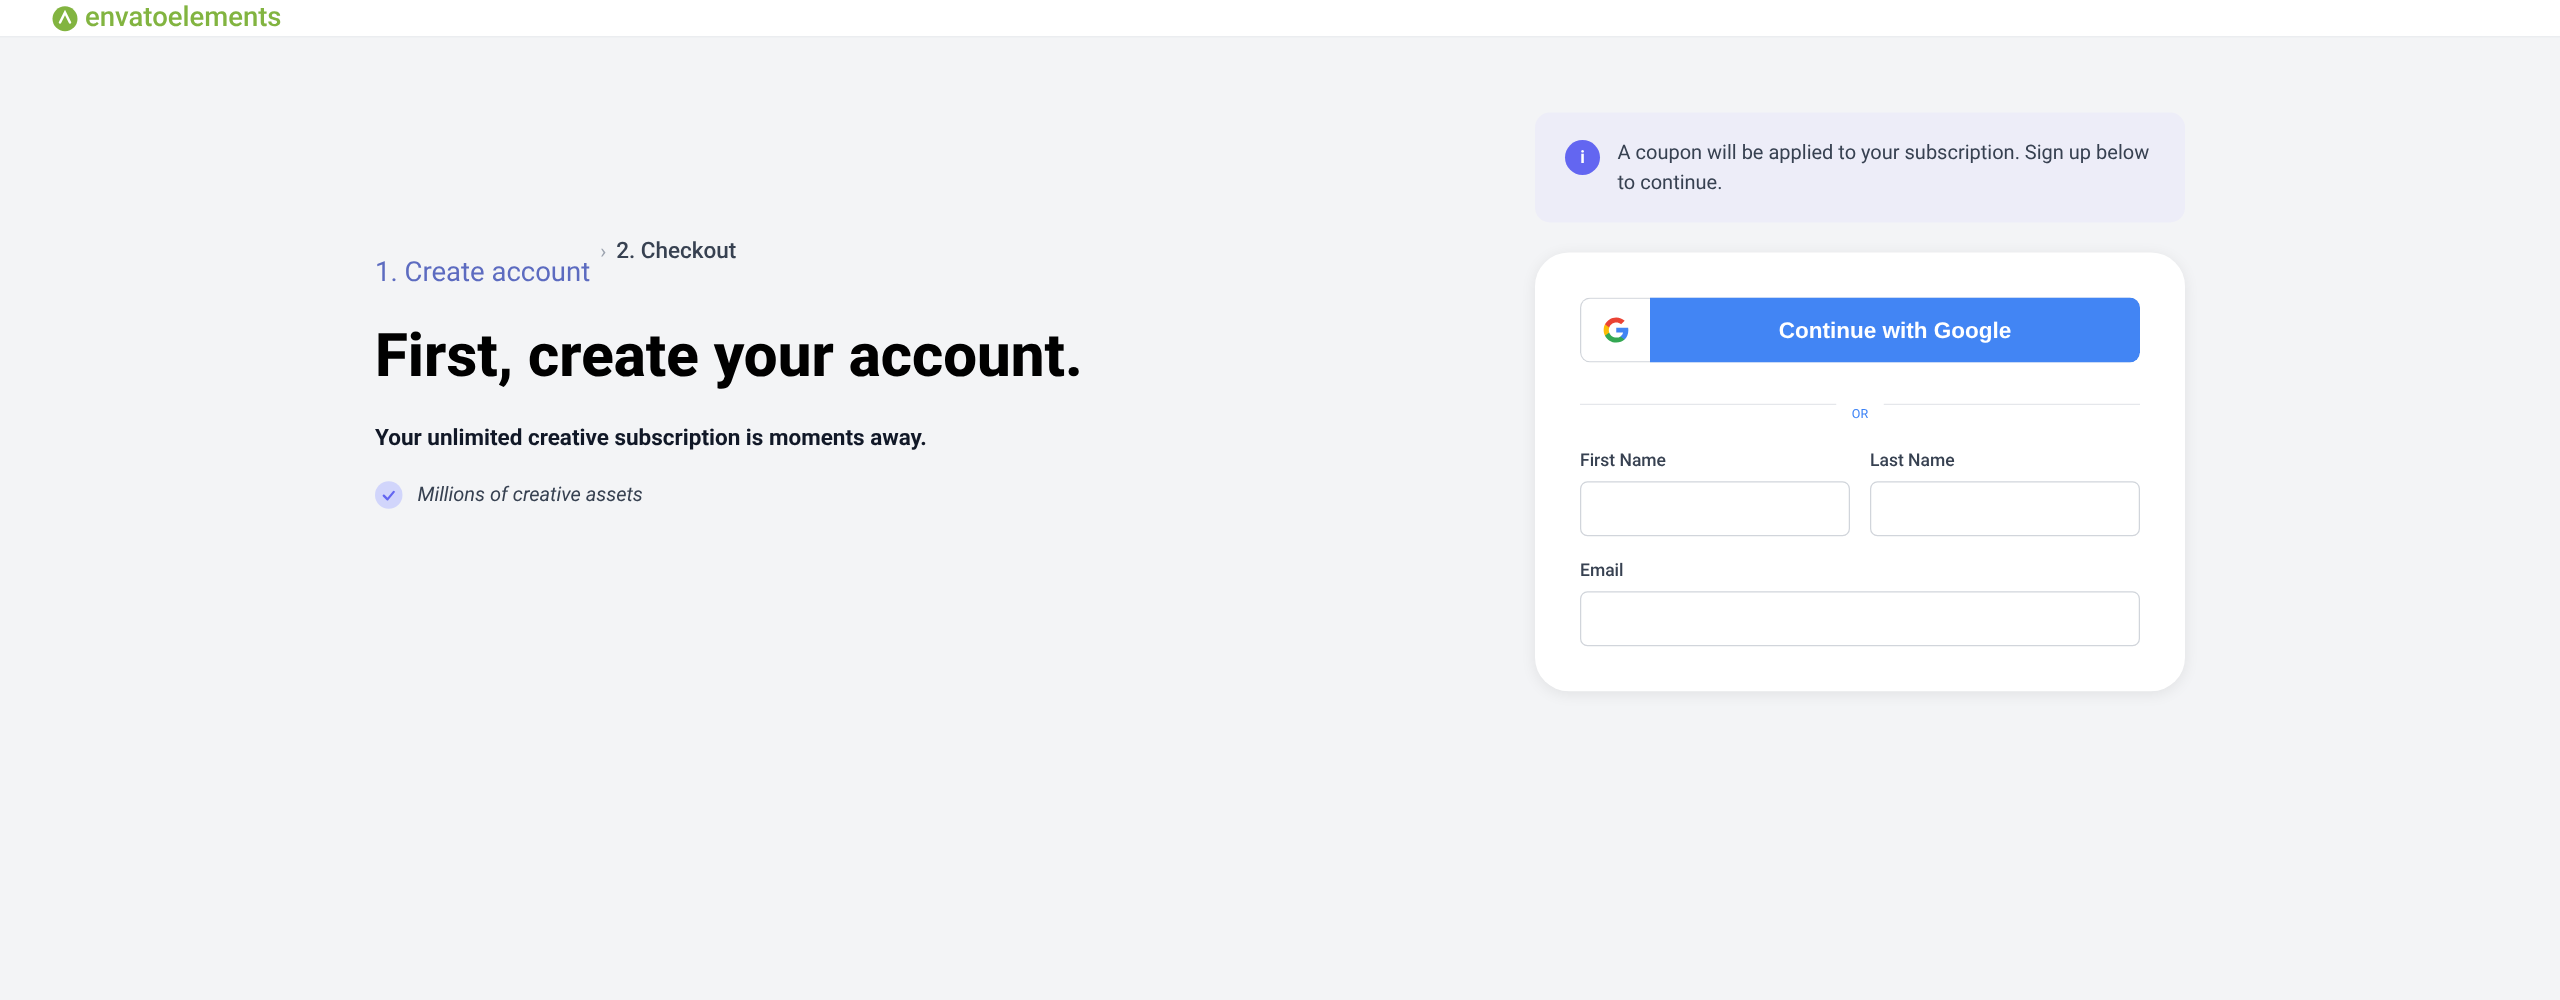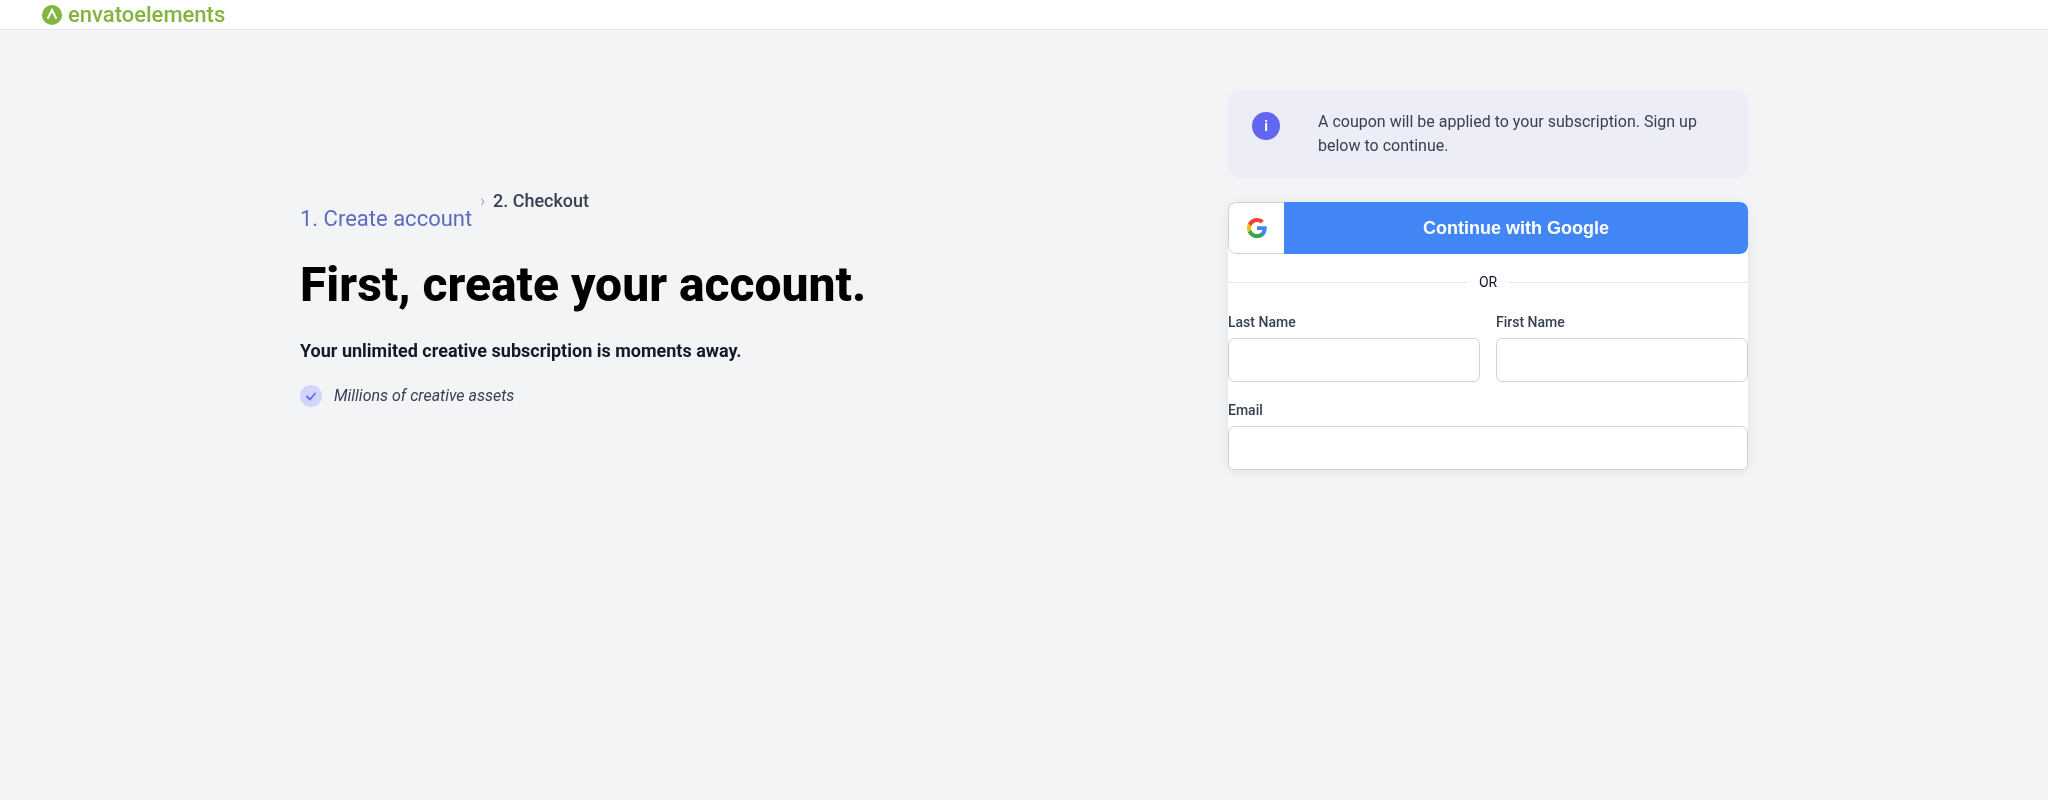--- a/index.html
+++ b/index.html
@@ -165,27 +165,27 @@
     .info-icon span {
       color: white;
       font-size: 14px;
       font-weight: 700;
     }
 
     .coupon-text {
       font-size: 16px;
       color: #374151;
       line-height: 1.5;
-      margin-left: 24px;
     }
 
     
     .form-card {
       background-color: #ffffff;
-      border-radius: 12px;
+      border-radius: 27px;
+      padding: 36px;
       box-shadow: 0 2px 12px rgba(0,0,0,0.08);
     }
 
     
     .google-btn {
       width: 100%;
       display: flex;
       align-items: center;
       border-radius: 8px;
       overflow: hidden;
@@ -228,22 +228,23 @@
       margin-bottom: 24px;
     }
 
     .or-line {
       flex: 1;
       height: 1px;
       background-color: #e5e7eb;
     }
 
     .or-text {
-      font-size: 14px;
-      color: #0f172a;
+      font-size: 10px;
+      color: #3b82f6;
+      margin-top: 16px;
     }
 
     
     .form-row {
       display: flex;
       gap: 16px;
       margin-bottom: 20px;
     }
 
     .form-group {
@@ -336,25 +337,25 @@
       </button>
 
       <div class="or-divider">
         <div class="or-line"></div>
         <span class="or-text">OR</span>
         <div class="or-line"></div>
       </div>
 
       <div class="form-row">
         <div class="form-group">
-          <label class="form-label">Last Name</label>
+          <label class="form-label">First Name</label>
           <input class="form-input" type="text" placeholder="" style="">
         </div>
         <div class="form-group">
-          <label class="form-label">First Name</label>
+          <label class="form-label">Last Name</label>
           <input class="form-input" type="text" placeholder="" style="">
         </div>
       </div>
 
       <div class="form-group">
         <label class="form-label">Email</label>
         <input class="form-input" type="email" placeholder="" style="">
       </div>
 
     </div>

